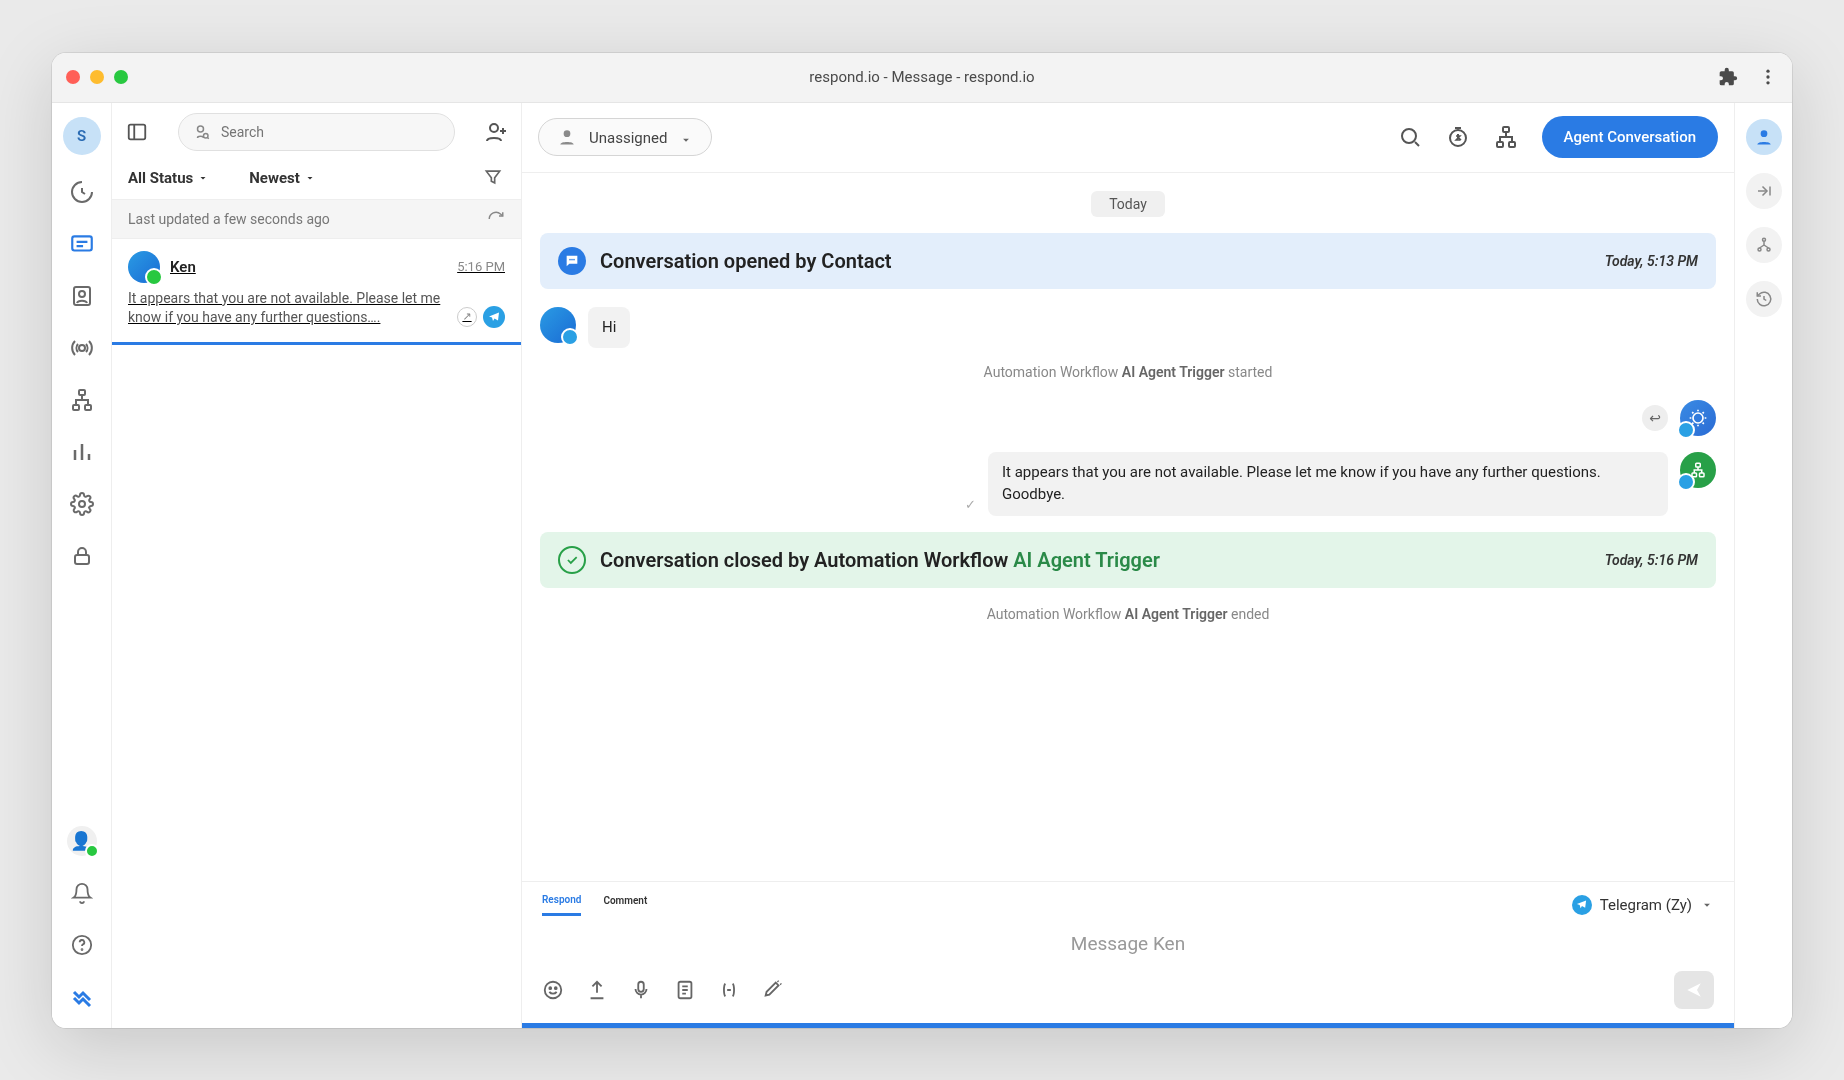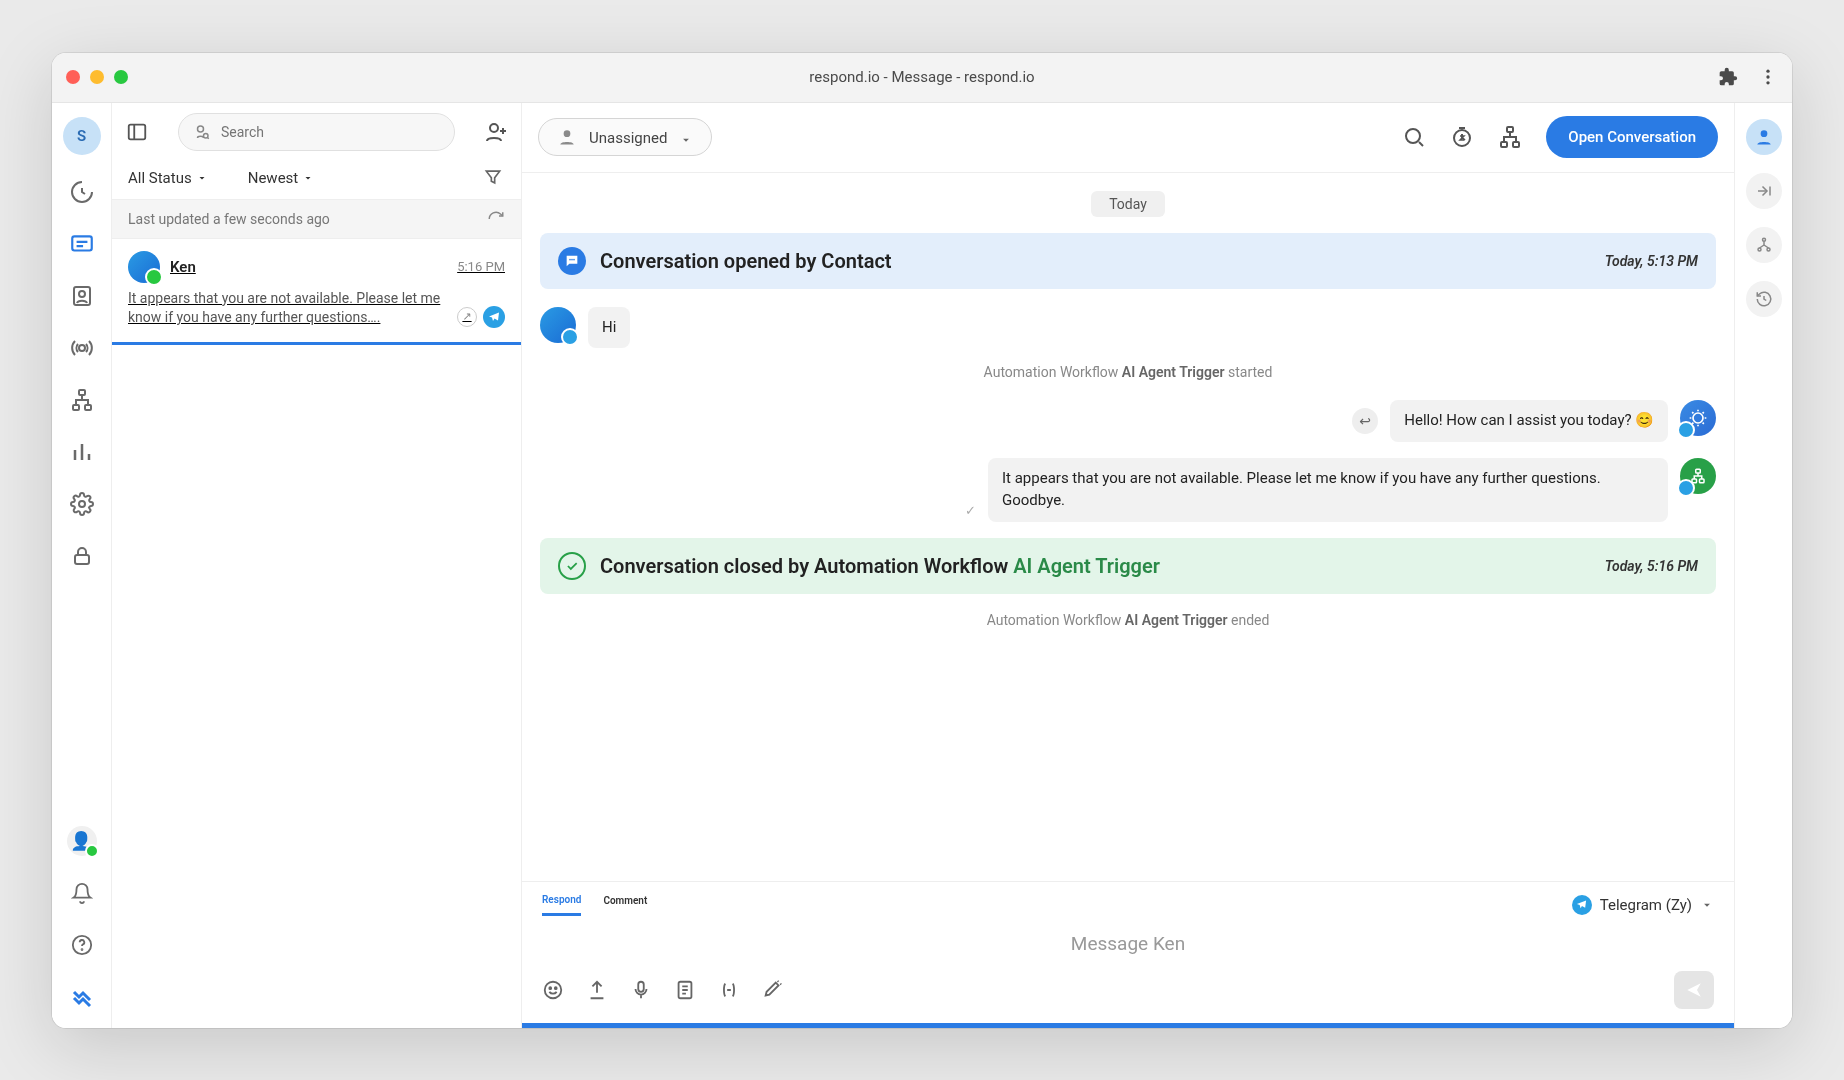--- a/index.html
+++ b/index.html
@@ -26,21 +26,21 @@
 .agent-avatar { width: 30px; height: 30px; border-radius: 50%; background: #f0f0f0; position: relative; display:flex;align-items:center;justify-content:center;font-size:18px; }
 .agent-avatar::after { content:''; position:absolute; right:-2px; bottom:-2px; width:10px; height:10px; background:#28c840; border:2px solid #fff; border-radius:50%; }
 
 
 .list-panel { width: 410px; border-right: 1px solid #eee; display:flex; flex-direction: column; background:#fff; }
 .list-header { display:flex; align-items:center; gap:28px; padding: 10px 12px; }
 .panel-toggle, .add-person { width: 26px; height: 26px; color:#555; cursor:pointer; display:flex;align-items:center;justify-content:center; }
 .search-box { flex:1; height: 38px; border:1px solid #e0e0e0; border-radius: 20px; background:#f7f7f7; display:flex; align-items:center; padding:0 14px; gap:10px; color:#888; }
 .search-box input { border:none; background:transparent; outline:none; flex:1; font-size:14px; color:#333; }
 .filter-row { display:flex; align-items:center; padding: 6px 16px 10px; gap: 40px; }
-.filter-row .drop { font-size:15px; font-weight:400; color:#333; display:flex; align-items:center; gap:4px; cursor:pointer; }
+.filter-row .drop { font-size:15px; font-weight:700; color:#333; display:flex; align-items:center; gap:4px; cursor:pointer; }
 .filter-row .spacer { flex:1 }
 .filter-icon { width:22px; height:22px; color:#666; cursor:pointer; }
 .last-updated { background:#f5f5f5; padding:10px 16px; font-size:14px; color:#777; display:flex; align-items:center; justify-content:space-between; border-top:1px solid #eee; border-bottom:1px solid #eee; }
 .refresh-i { width:18px; height:18px; color:#888; cursor:pointer; }
 
 .convo-item { padding:12px 16px 14px; border-bottom: 3px solid #2a7be4; display:flex; flex-direction:column; gap:6px; cursor:pointer; background:#fff;text-decoration:underline; }
 .convo-top { display:flex; align-items:center; gap:10px; }
 .convo-avatar { width:32px; height:32px; border-radius:50%; background:linear-gradient(135deg,#2a9be4,#1a6bd4); position:relative; }
 .convo-avatar::after { content:''; position:absolute; right:-3px; bottom:-3px; width:14px; height:14px; background:#28c840; border:2px solid #fff; border-radius:50%; }
 .convo-name { font-weight:600; font-size:15px; color:#222; }
@@ -304,21 +304,21 @@
               <circle cx="12" cy="13" r="8"></circle>
               <path d="M12 9v4l3 2M9 3h6"></path>
               <path d="M10 11h4l-4 4h4" stroke-width="1.5"></path>
             </svg>
           <svg class="hicon" viewBox="0 0 24 24" fill="none" stroke="currentColor" stroke-width="2">
               <rect x="9" y="2" width="6" height="5" rx="1"></rect>
               <rect x="3" y="17" width="6" height="5" rx="1"></rect>
               <rect x="15" y="17" width="6" height="5" rx="1"></rect>
               <path d="M12 7v5M12 12H6v5M12 12h6v5"></path>
             </svg>
-          <button class="open-btn">Open Conversation</button>
+          <button class="open-btn">Agent Conversation</button>
         </div>
       </div>
 
       <div class="thread">
         <div class="date-pill">Today</div>
 
         <div class="event-banner event-open">
           <div class="event-icon-o">
               <svg width="16" height="16" viewBox="0 0 24 24" fill="#fff">
                 <path d="M4 4h16v12H8l-4 4z"></path>
@@ -335,21 +335,20 @@
           <div class="msg-av telov"></div>
           <div class="bubble">Hi</div>
         </div>
 
         <div class="sys-note">
           <span>Automation Workflow </span><b>AI Agent Trigger</b><span> started</span>
         </div>
 
         <div class="msg-row out">
           <span class="reply-chip">↩</span>
-          <div class="bubble">Hello! How can I assist you today? 😊</div>
           <div class="msg-av-ai">
               <svg width="20" height="20" viewBox="0 0 24 24" fill="none" stroke="#fff" stroke-width="2">
                 <circle cx="12" cy="12" r="6"></circle>
                 <path d="M12 2v2M12 20v2M2 12h2M20 12h2M5 5l1.5 1.5M17.5 17.5 19 19M5 19l1.5-1.5M17.5 6.5 19 5"></path>
               </svg>
             </div>
         </div>
 
         <div class="msg-row out">
           <span class="check-i">✓</span>

